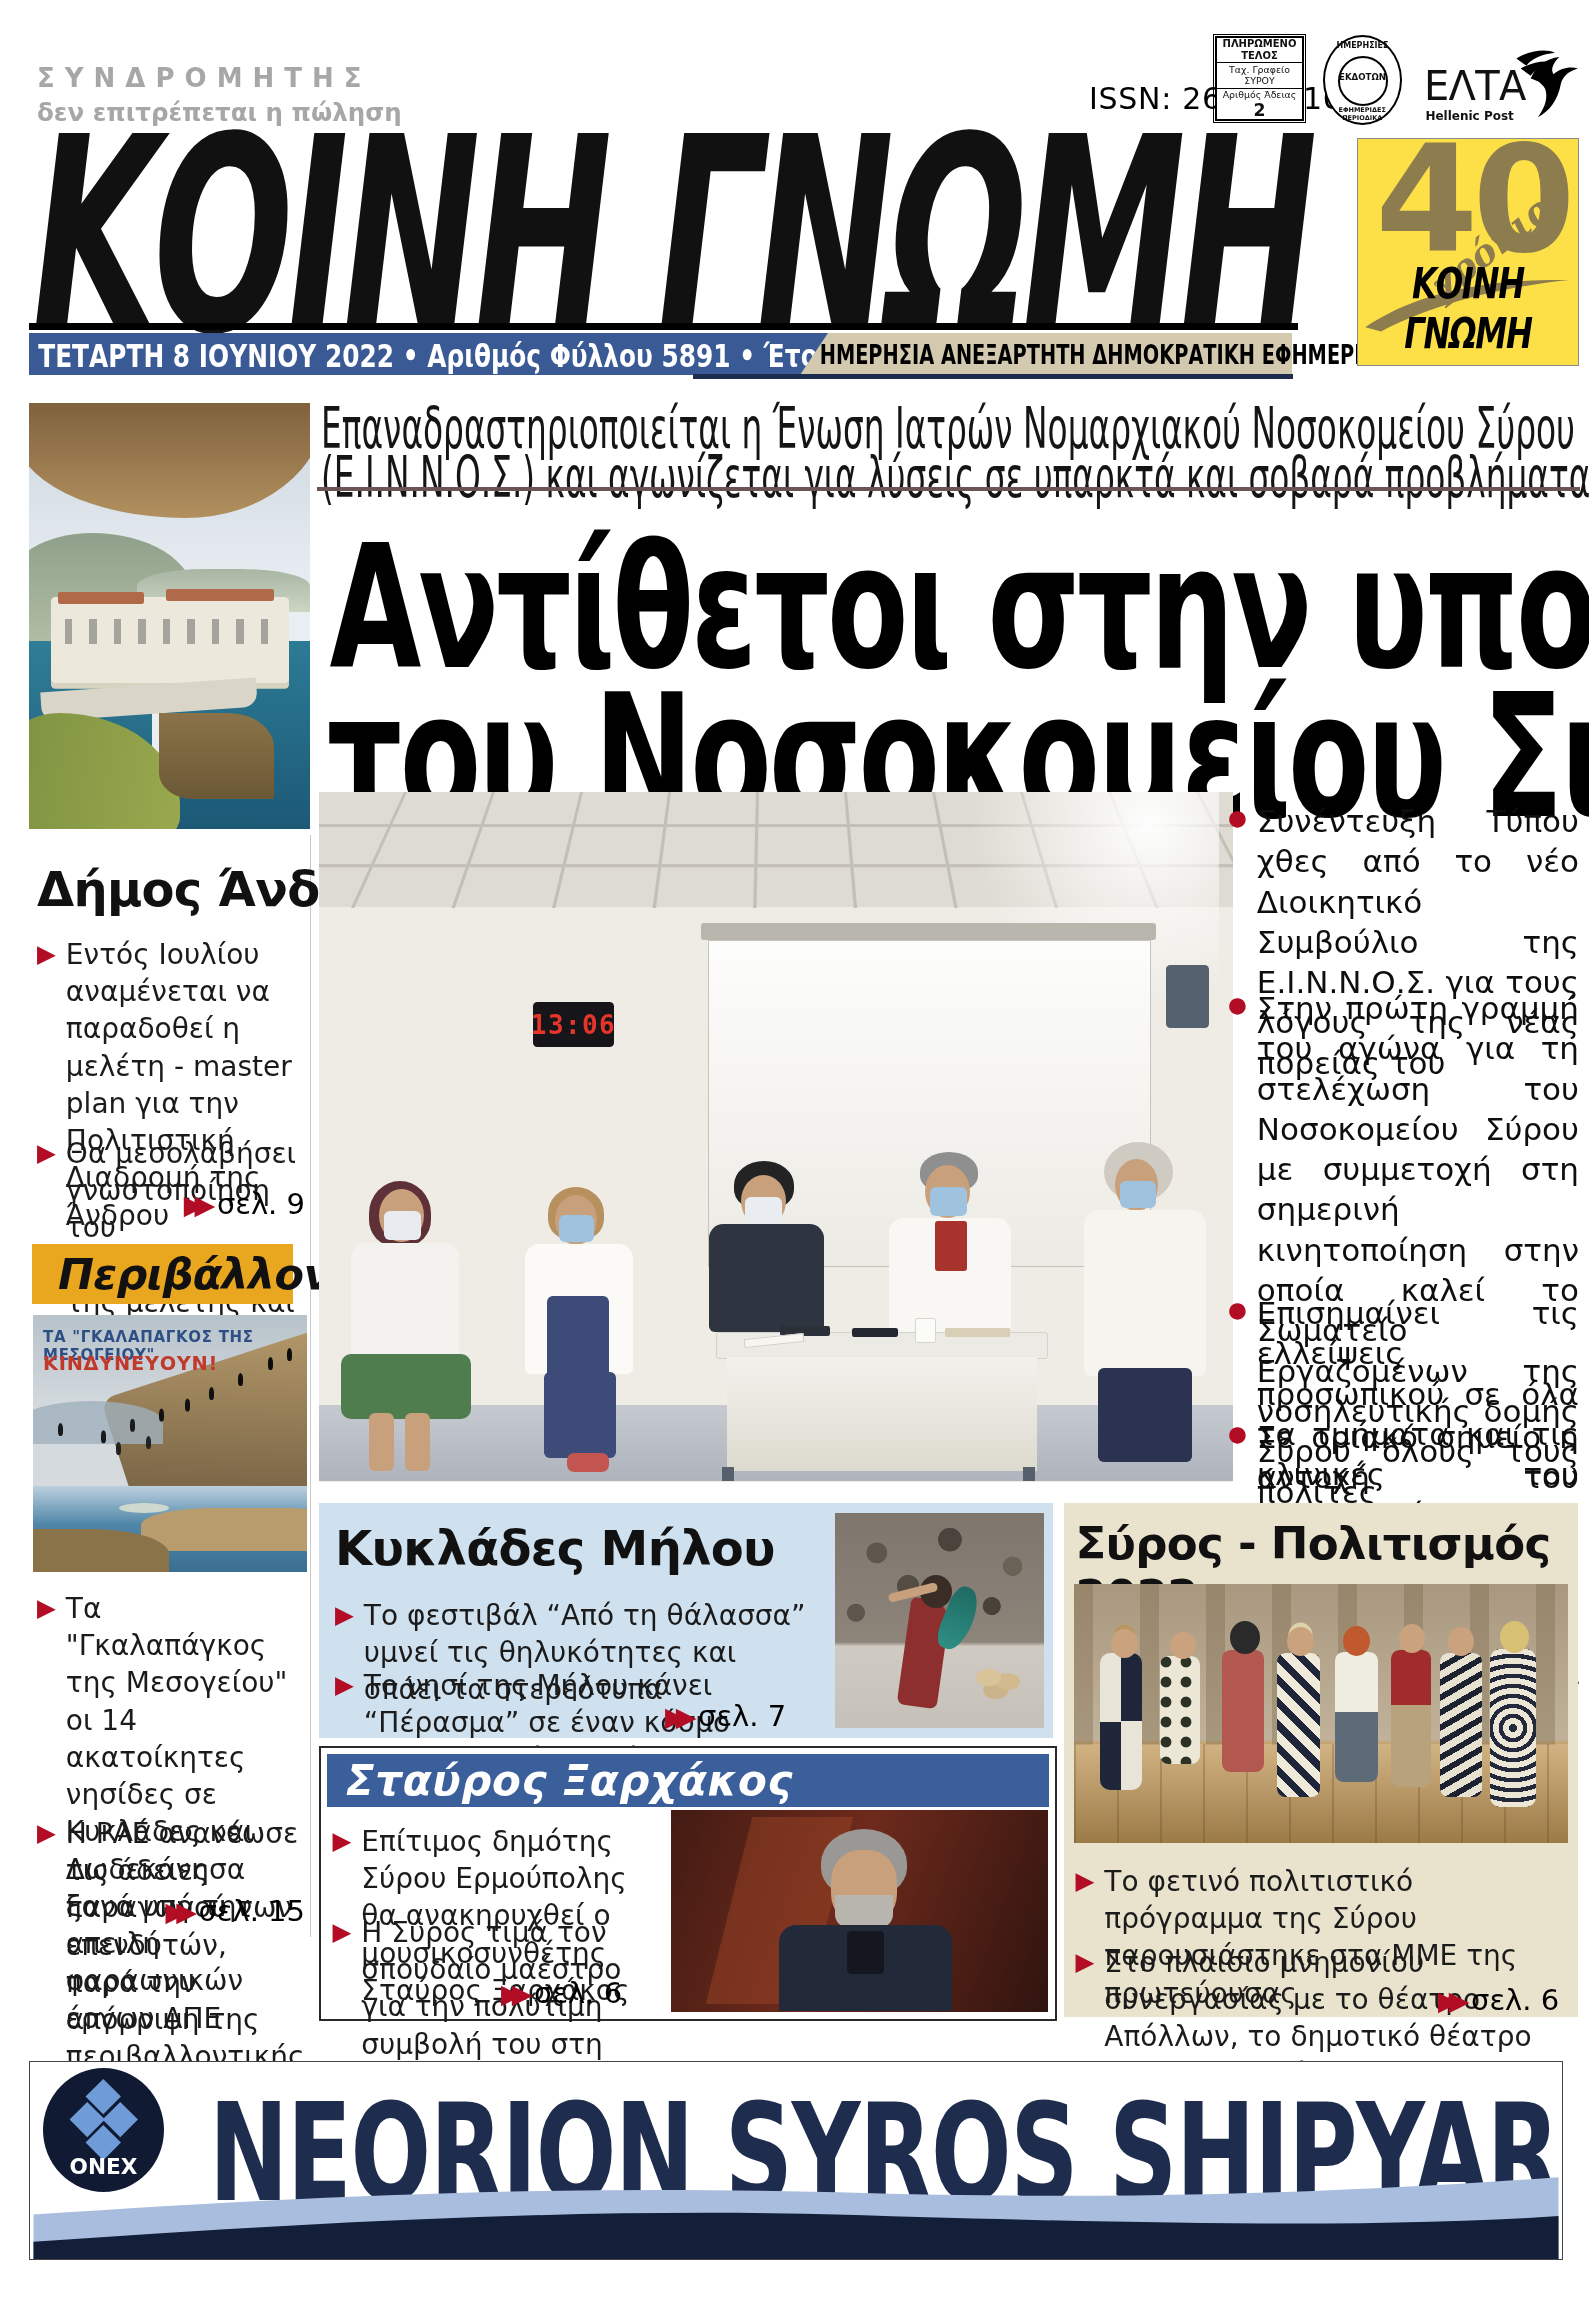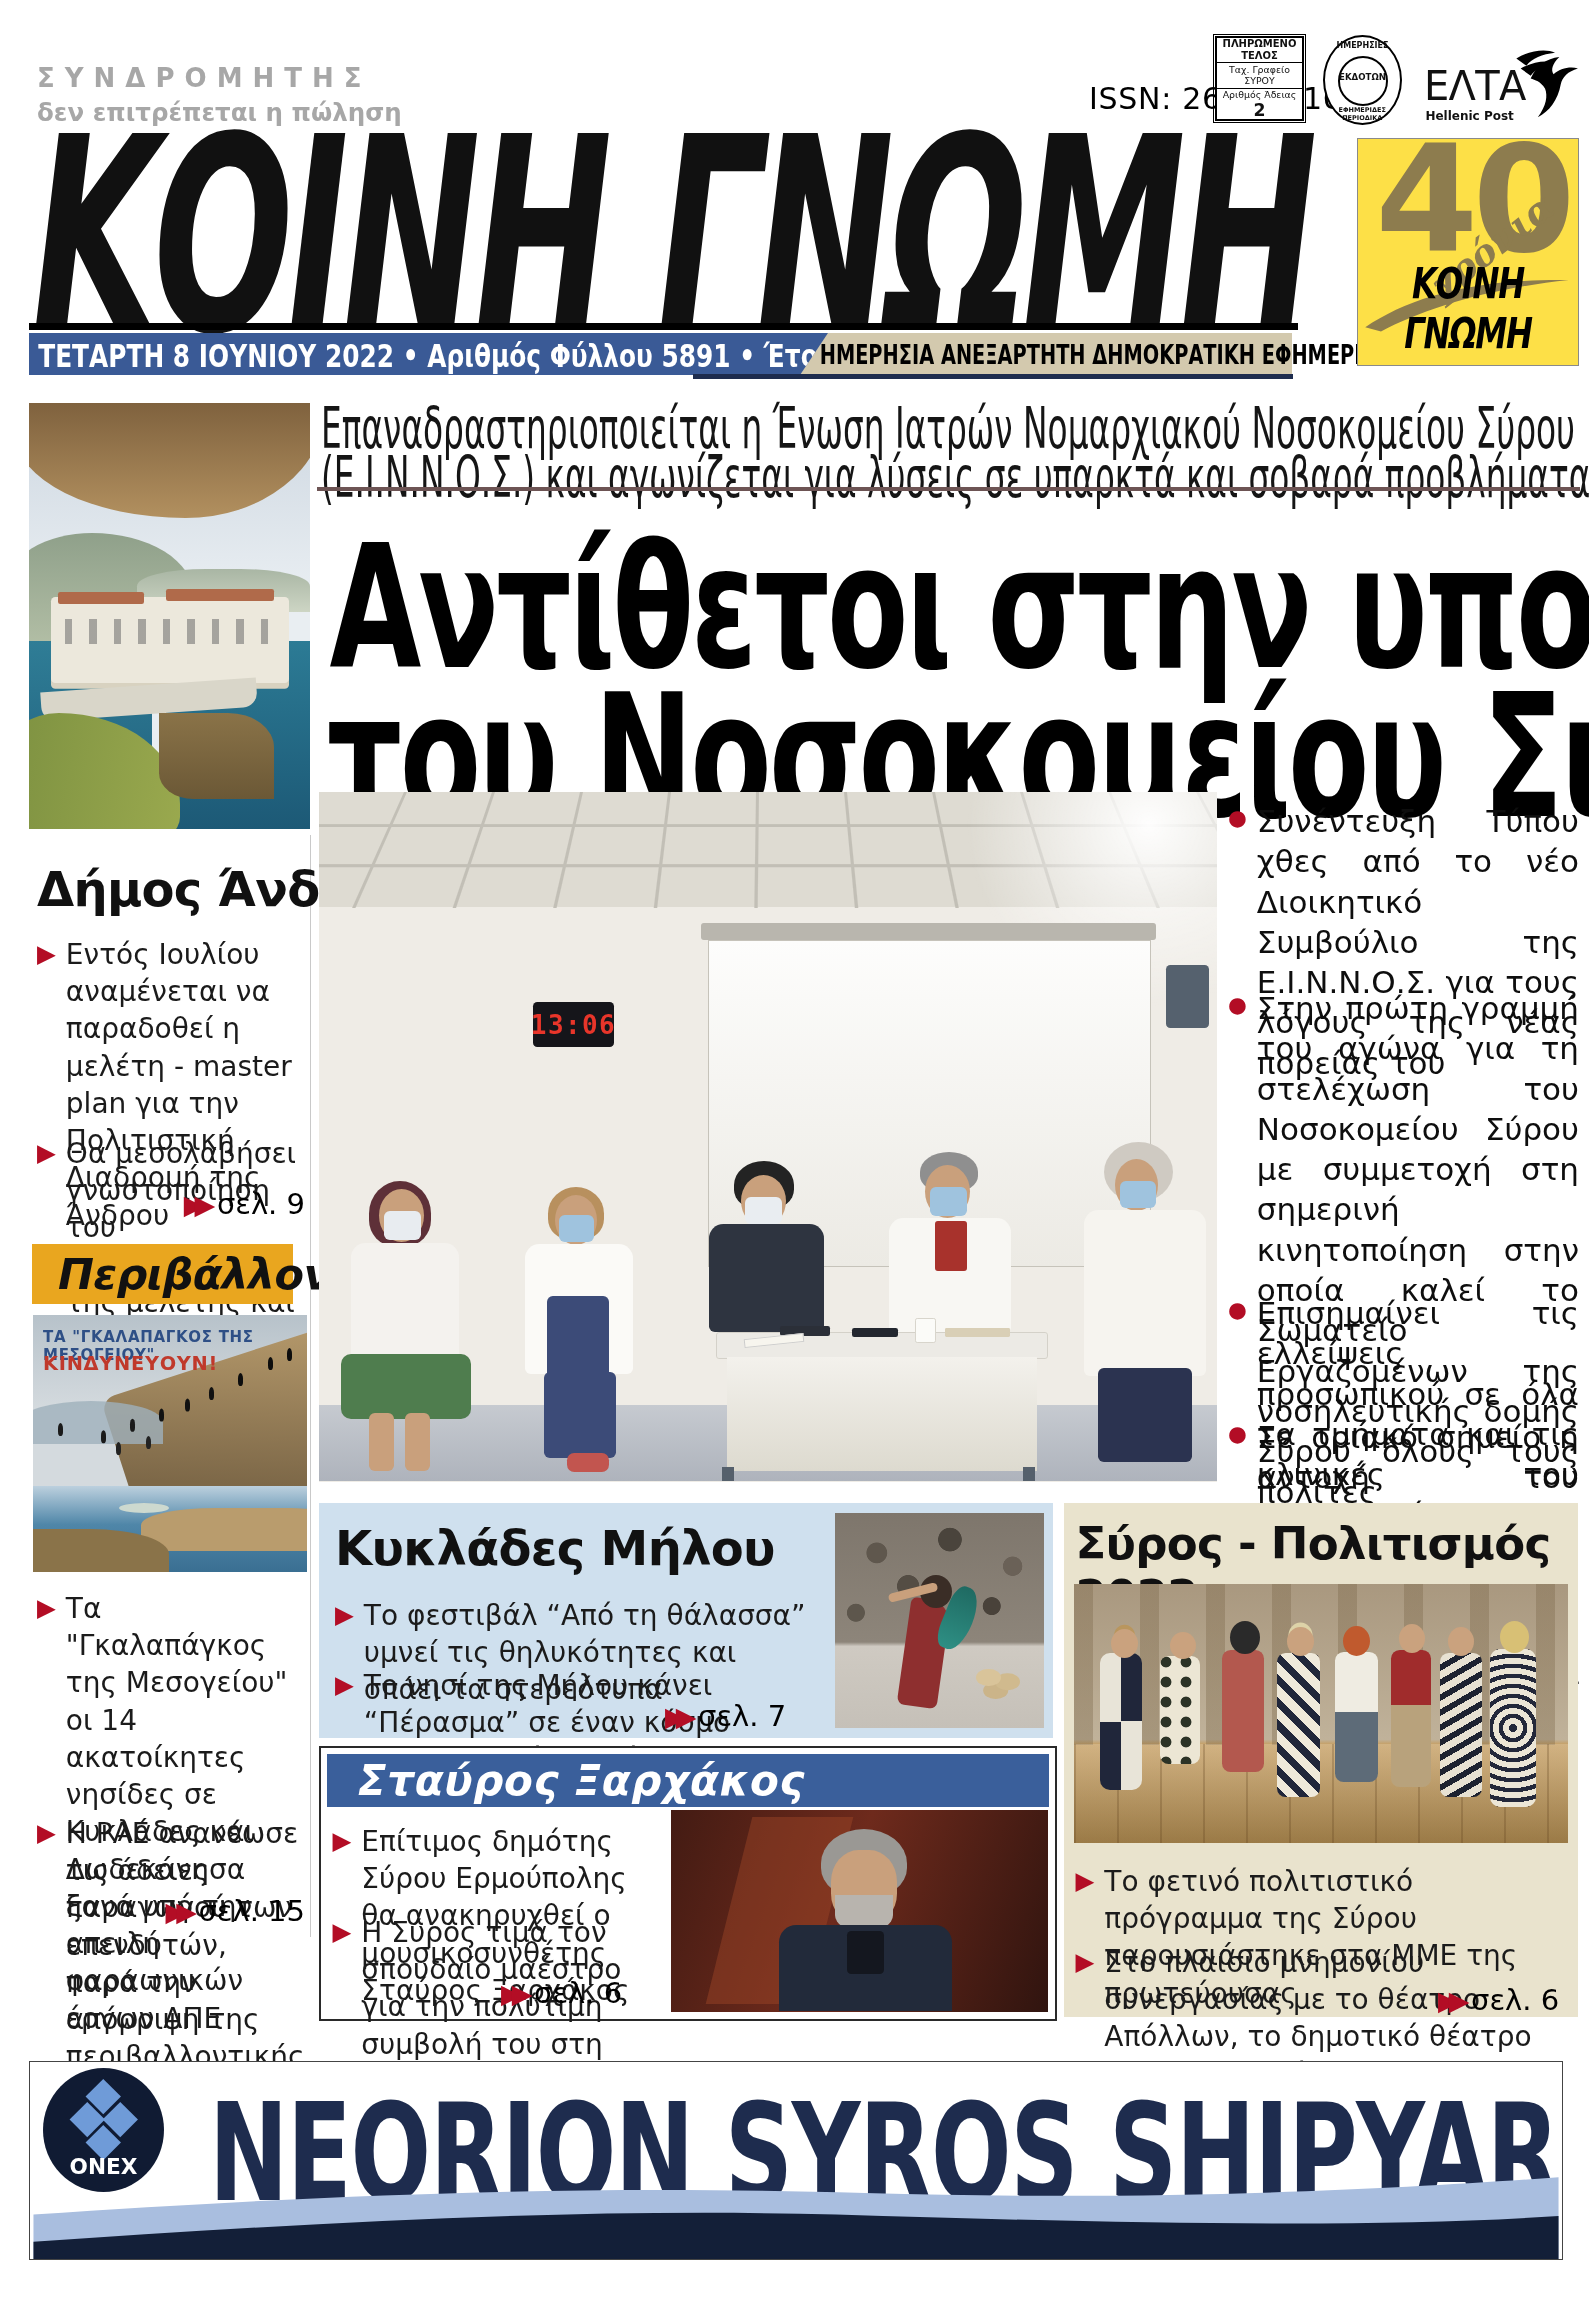--- a/index.html
+++ b/index.html
@@ -69,21 +69,21 @@
   .sidebar-title{font-size:48px;font-weight:900;letter-spacing:-0.7px;}
   .sb-text{font-size:28px;line-height:1.33;color:#1b1b1b;}
   .lead-text{font-size:31px;line-height:1.30;color:#0e0e0e;text-align:justify;}
 
   .envhdr{left:32px;top:1244px;width:261px;height:60px;display:flex;align-items:center;}
   .envhdr span{font-size:43px;font-weight:900;font-style:italic;padding-left:26px;letter-spacing:-0.7px;}
 
   .section-title{font-weight:900;letter-spacing:-0.7px;}
 
   .xar-box{left:319px;top:1746px;width:734px;height:271px;border:2.2px solid #2a2a2a;background:#fff;}
-  .xar-hdr{position:absolute;left:5.8px;top:5.8px;right:5.8px;height:53px;display:flex;align-items:center;padding-left:12px;}
+  .xar-hdr{position:absolute;left:5.8px;top:5.8px;right:5.8px;height:53px;display:flex;align-items:center;}
   .xar-hdr span{color:#fff;font-weight:900;font-style:italic;font-size:42px;padding-left:19px;letter-spacing:0.7px;}
 
   .ad-box{left:29px;top:2061px;width:1532px;height:197px;border:1.4px solid #444;background:#fff;overflow:hidden;}
   .ad-text{position:absolute;left:179px;top:13px;font-weight:900;color:#1e2c4e;font-size:102px;letter-spacing:-1.4px;
     transform:scale(0.93,1.32);transform-origin:left top;white-space:nowrap;}
   .onex{position:absolute;left:13px;top:5.8px;width:121px;height:124px;background:#101b33;border-radius:50%;}
   .onex .d{position:absolute;width:24.5px;height:24.5px;background:#6f9bd8;transform:rotate(45deg);}
   .onex .label{position:absolute;left:0;bottom:13px;width:100%;text-align:center;color:#fff;font-weight:900;font-size:21.6px;letter-spacing:0;}
 
   
@@ -212,21 +212,21 @@
   <span class="sb-text">Τα "Γκαλαπάγκος της Μεσογείου" οι 14 ακατοίκητες νησίδες σε Κυκλάδες και Δωδεκάνησα ξανά υπό την απειλή φαραωνικών έργων ΑΠΕ</span>
 </div>
 <div class="abs bull" style="left:37px;top:1815px;width:268px;">
   <span class="tri">▶</span>
   <span class="sb-text">Η ΡΑΕ ανανέωσε τις άδειες παραγωγού των επενδυτών, παρά την απόρριψη της περιβαλλοντικής αδειοδότησης του έργου από το Υπουργείο Περιβάλλοντος &amp; Ενέργειας</span>
 </div>
 <div class="abs pageref" style="left:37px;top:1894px;width:268px;text-align:right;">
   <span class="a">▶▶</span><span>σελ. 15</span>
 </div>
 
-<div class="abs photo" style="left:319px;top:792px;width:898px;height:690px;background:#efece6;">
+<div class="abs photo" style="left:319px;top:792px;width:898px;height:690px;background:#efece6;padding-left:16px;">
   <div class="abs" style="left:0;top:0;width:100%;height:115px;background:#dedbd2;"></div>
   <div class="abs" style="left:0;top:0;width:100%;height:115px;
        background:repeating-linear-gradient(90deg,transparent 0 85px,#c2bfb6 85px 88px),repeating-linear-gradient(0deg,transparent 0 37px,#c2bfb6 37px 40px);
        transform:perspective(432px) rotateX(28deg);transform-origin:top;"></div>
   <div class="abs" style="left:619px;top:0;width:281px;height:216px;background:radial-gradient(circle at 75% 15%,rgba(255,255,255,.96),rgba(255,255,255,0) 65%);"></div>
 
   <div class="abs" style="left:382px;top:131px;width:455px;height:17.3px;background:#b9b6ae;border-radius:2.9px;"></div>
   <div class="abs" style="left:389px;top:148px;width:441px;height:325px;background:linear-gradient(#fdfdfc,#eceae4);border:1.4px solid #c6c3ba;"></div>
 
   <div class="abs" style="left:214px;top:210px;width:81px;height:45px;background:#15151a;border-radius:4.3px;display:flex;align-items:center;justify-content:center;">

